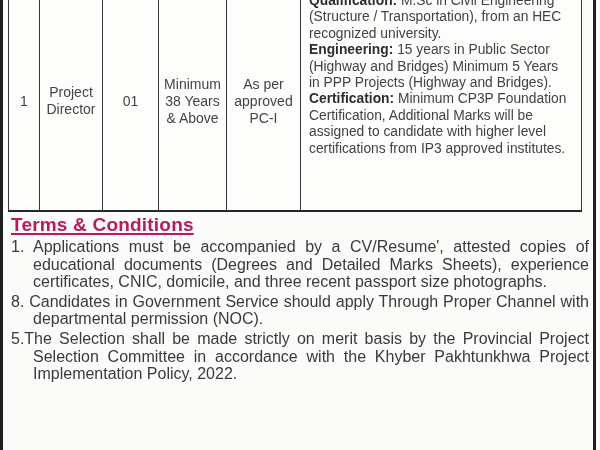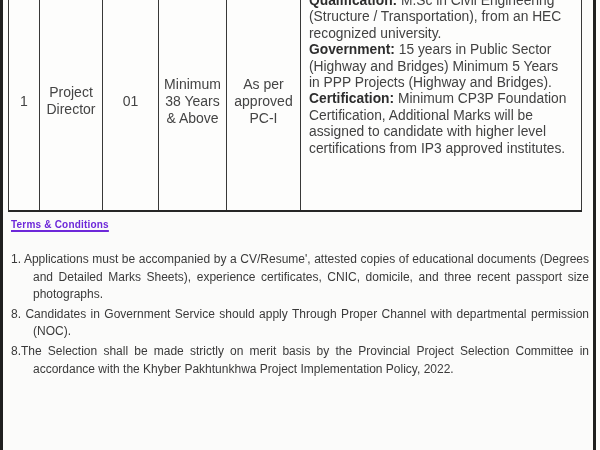--- a/index.html
+++ b/index.html
@@ -63,32 +63,32 @@
   .crit-section b { color: #2d2d2d; }
 
   
   .terms {
     position: absolute;
     left: 11px;
     top: 215px;
     width: 578px;
   }
   .terms-heading {
-    font-size: 10px;
+    font-size: 19px;
     font-weight: bold;
-    color: #6d28d9;
+    color: #be185d;
     line-height: 20px;
-    margin-bottom: 16px;
+    margin-bottom: 3px;
     text-decoration: underline;
     text-decoration-thickness: 2px;
     text-underline-offset: 2px;
     letter-spacing: 0.2px;
   }
   .term-item {
-    font-size: 12px;
+    font-size: 16px;
     line-height: 17.6px;
     color: #3a3a3a;
     text-align: justify;
     padding-left: 22px;
     text-indent: -22px;
     margin-bottom: 2px;
   }
 </style>
 </head>
 <body>
@@ -98,26 +98,26 @@
   <div class="page-border right"></div>
 
   <div class="job-table">
     <div class="cell c1">1</div>
     <div class="cell c2">Project Director</div>
     <div class="cell c3">01</div>
     <div class="cell c4">Minimum 38 Years &amp; Above</div>
     <div class="cell c5">As per approved PC-I</div>
     <div class="cell c6" id="criteria-cell">
         <div class="crit-section"><b>Qualification:</b> M.Sc in Civil Engineering (Structure / Transportation), from an HEC recognized university.</div>
-        <div class="crit-section"><b>Government:</b> 15 years in Public Sector (Highway and Bridges) Minimum 5 Years in PPP Projects (Highway and Bridges).</div>
+        <div class="crit-section"><b>Engineering:</b> 15 years in Public Sector (Highway and Bridges) Minimum 5 Years in PPP Projects (Highway and Bridges).</div>
         <div class="crit-section"><b>Certification:</b> Minimum CP3P Foundation Certification, Additional Marks will be assigned to candidate with higher level certifications from IP3 approved institutes.</div>
       </div>
   </div>
 
   <div class="terms">
     <div class="terms-heading">Terms &amp; Conditions</div>
     <div id="terms-list">
         <div class="term-item">1. Applications must be accompanied by a CV/Resume', attested copies of educational documents (Degrees and Detailed Marks Sheets), experience certificates, CNIC, domicile, and three recent passport size photographs.</div>
         <div class="term-item">8. Candidates in Government Service should apply Through Proper Channel with departmental permission (NOC).</div>
-        <div class="term-item">8.The Selection shall be made strictly on merit basis by the Provincial Project Selection Committee in accordance with the Khyber Pakhtunkhwa Project Implementation Policy, 2022.</div>
+        <div class="term-item">5.The Selection shall be made strictly on merit basis by the Provincial Project Selection Committee in accordance with the Khyber Pakhtunkhwa Project Implementation Policy, 2022.</div>
       </div>
   </div>
 </div>
 
 </body></html>

